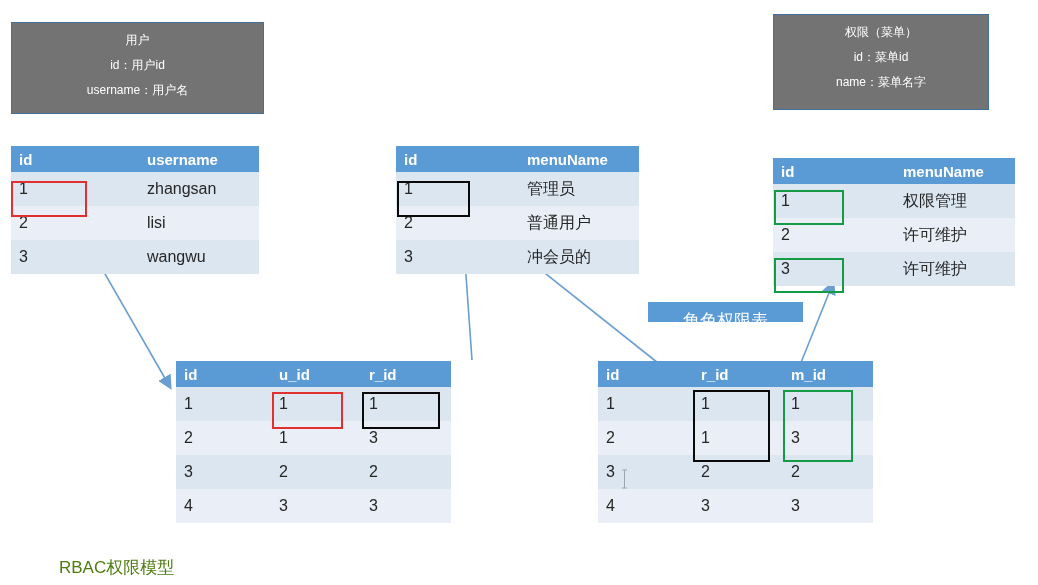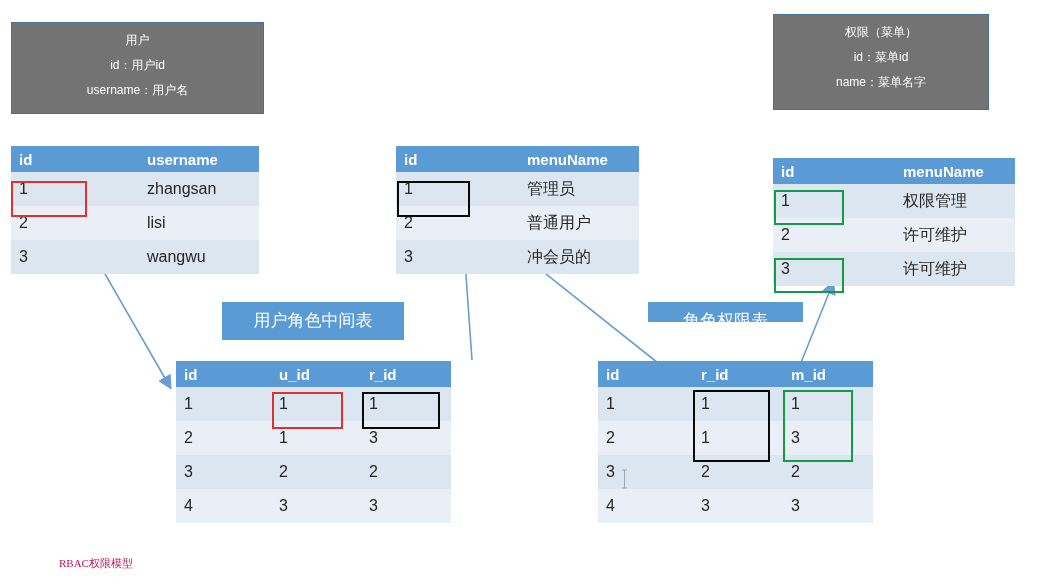--- a/index.html
+++ b/index.html
@@ -70,23 +70,23 @@
   .hl.red{border:2px solid #e03030;}
   .hl.black{border:2px solid #0a0a0a;}
   .hl.green{border:2px solid #159a45;}
 
   
   #connectors{position:absolute;left:0;top:0;width:1038px;height:585px;}
 
   
   .footer-label{
     position:absolute;
-    font-size:11px;
-    color:#be185d;
-    font-family:Liberation Serif, serif;
+    font-size:17px;
+    color:#4d7c0f;
+    font-family:Liberation Sans, sans-serif;
   }
 
   
   .ibeam{
     position:absolute;
     width:7px;height:20px;
     pointer-events:none;
   }
 </style>
 </head>
@@ -112,21 +112,20 @@
 
   <div class="entity-box" style="left:11px;top:22px;width:253px;height:92px;">用户
 id：用户id
 username：用户名</div>
 
 
   <div class="entity-box" style="left:773px;top:14px;width:216px;height:96px;">权限（菜单）
 id：菜单id
 name：菜单名字</div>
 
-  <div class="caption-box" style="left:222px;top:302px;width:182px;height:38px;">用户角色中间表</div>
 
   <div class="caption-box" style="left:648px;top:302px;width:155px;height:20px;">角色权限表</div>
 
   <table class="tbl" style="left:11px;top:146px;width:248px;">
     <colgroup>
         <col style="width:128px">
         <col style="width:120px">
       </colgroup>
     <thead>
       <tr>

